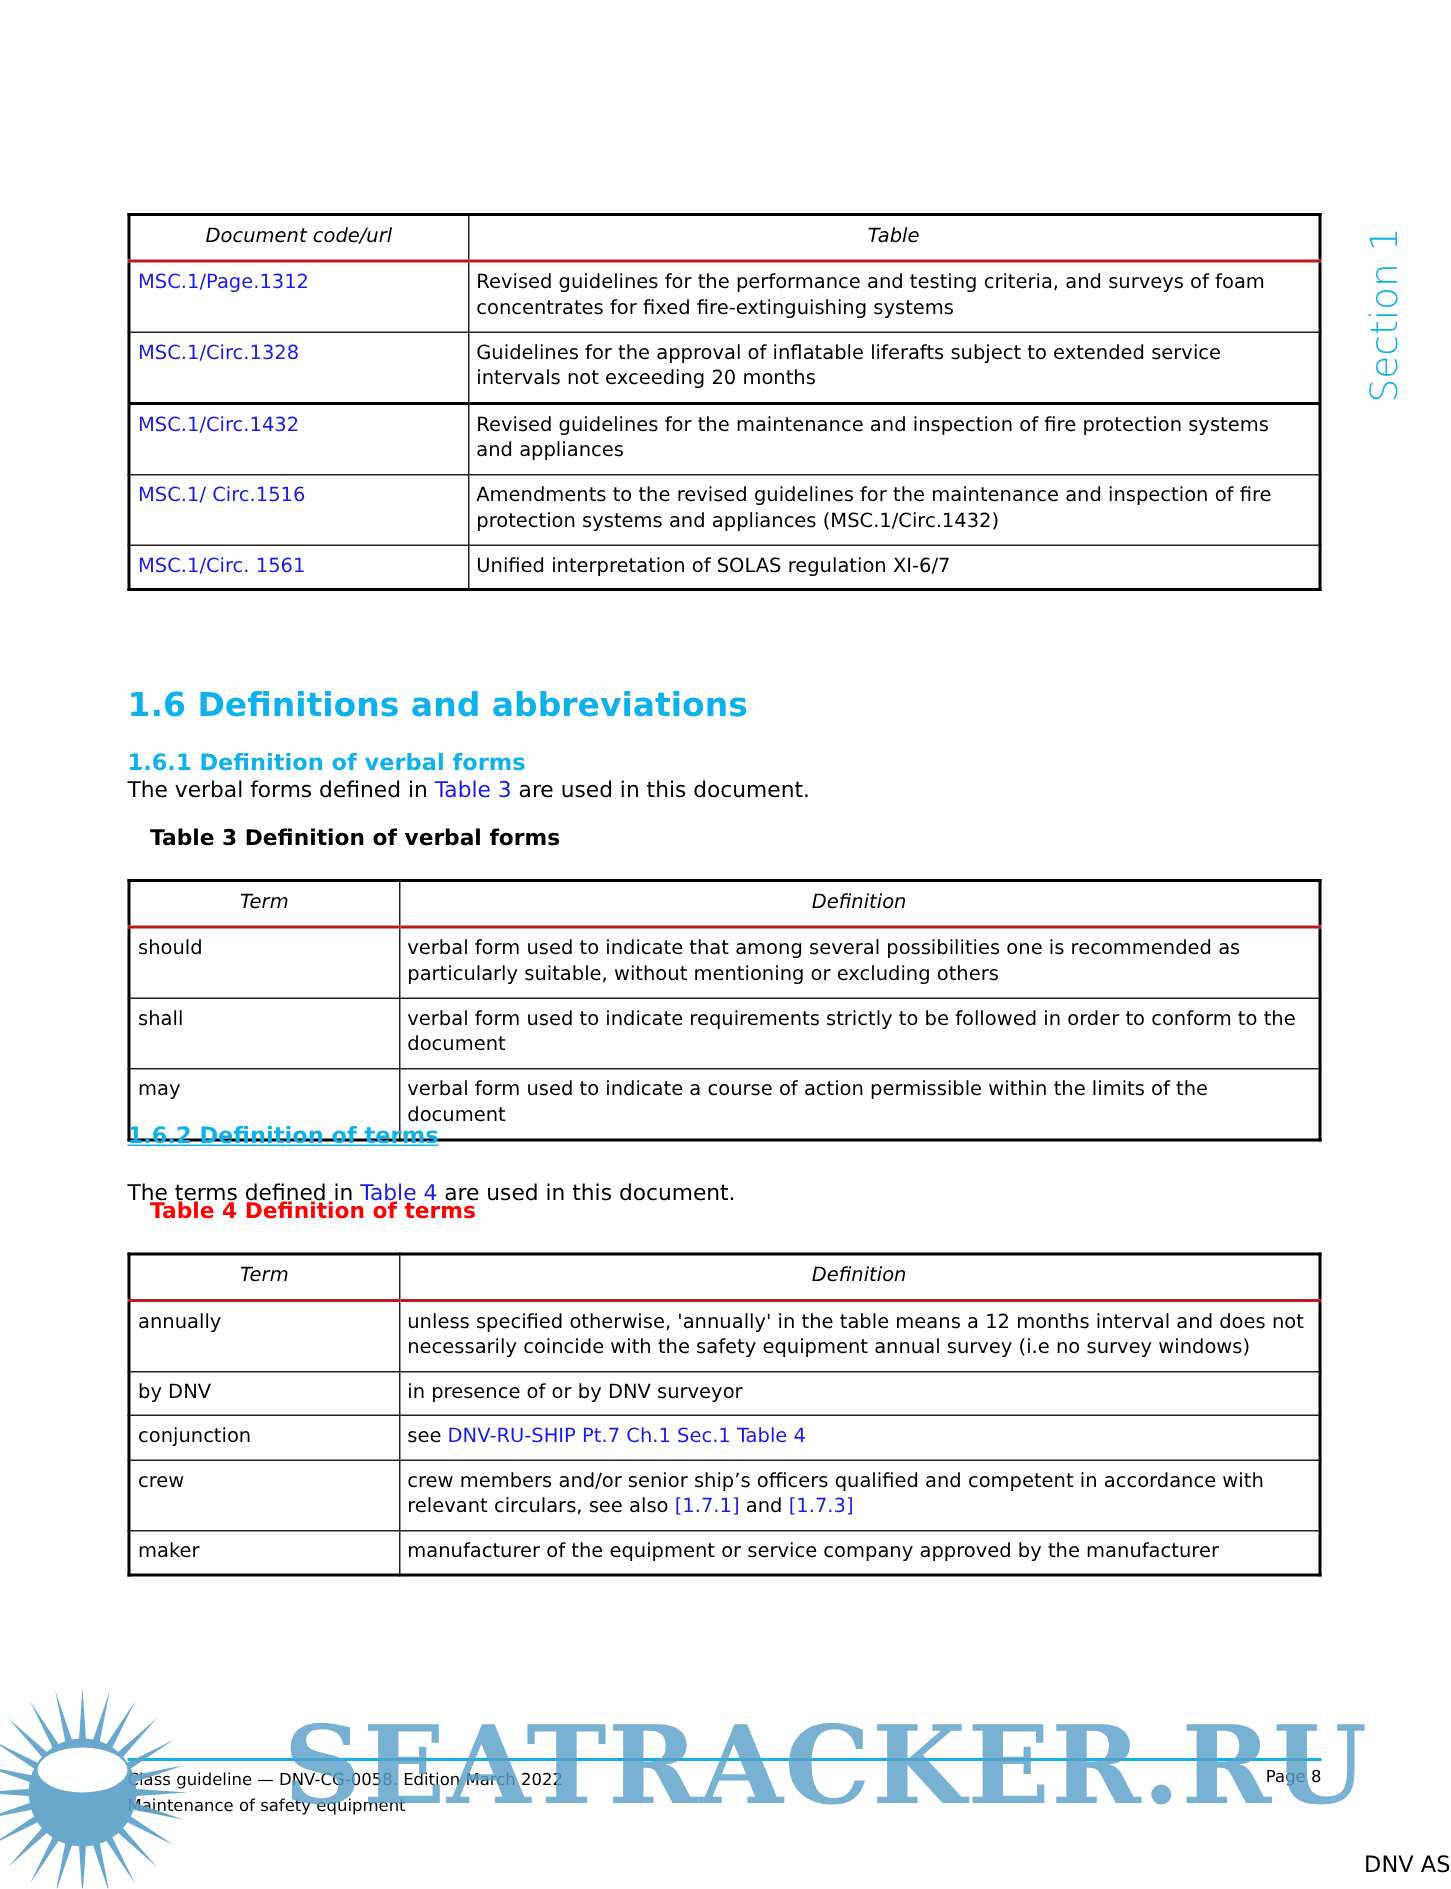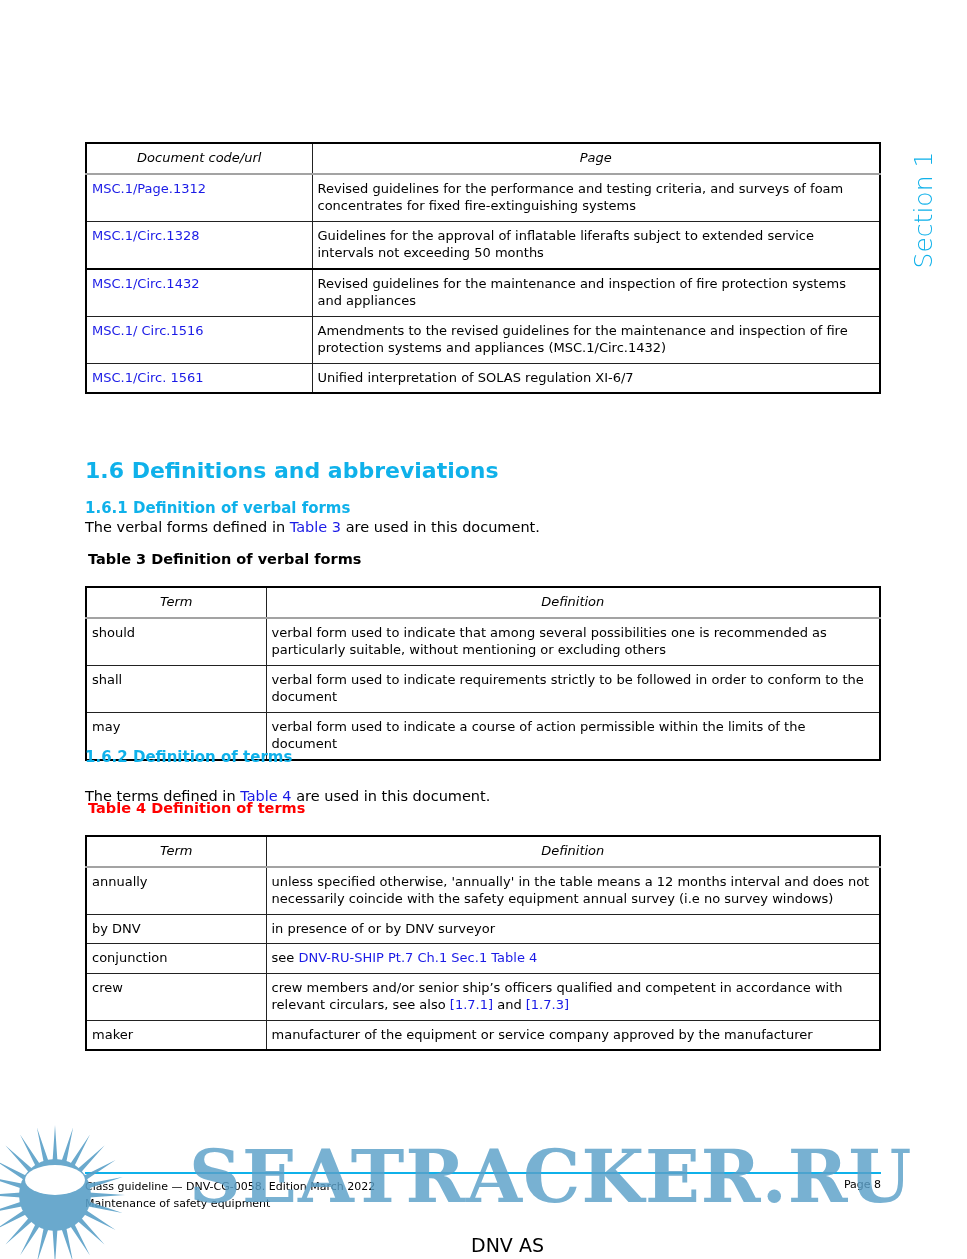--- a/index.html
+++ b/index.html
@@ -22,21 +22,21 @@
   table.doc {
     position: absolute; left: 85px; width: 796px;
     border-collapse: collapse; font-size: 13px; line-height: 17.5px;
   }
   table.doc th, table.doc td {
     border: 1px solid #222; vertical-align: top; text-align: left;
     padding: 5px 5px 6px 5px;
   }
   table.doc th {
     font-style: italic; font-weight: normal; text-align: center;
-    border-bottom: 2px solid #a3a3a3;
+    border-bottom: 2px solid #b91c1c;
     padding: 5px 5px 6px 5px;
   }
   table.doc { border: 2px solid #000; }
   table.doc tr.thick-top td { border-top: 2px solid #000; }
 
   #refs { top: 142px; }
   #refs col.c1 { width: 226px; }
   #t3 { top: 586px; }
   #t4 { top: 835px; }
   #t3 col.c1, #t4 col.c1 { width: 180px; }
@@ -46,35 +46,35 @@
     font-size: 22px; color: #0fb1ea; font-weight: bold; margin: 0;
   }
   .h3 {
     position: absolute; left: 85px; font-size: 15px; font-weight: bold;
     color: #0fb1ea; margin: 0;
   }
   .para {
     position: absolute; left: 85px; font-size: 14.5px; margin: 0;
   }
   .tcap {
-    position: absolute; left: 88px; font-size: 14.5px; font-weight: bold; margin: 0; text-align: right;
+    position: absolute; left: 100px; font-size: 14.5px; font-weight: bold; margin: 0; text-align: right;
   }
   .tcap.red { color: #ff0000; }
 
   .footer-rule {
     position: absolute; left: 85px; top: 1172px; width: 796px; height: 2px; background: #0fb1ea;
   }
   .footer-left {
     position: absolute; left: 85px; top: 1178px; font-size: 11px; line-height: 17px;
   }
   .footer-page {
     position: absolute; right: 86px; top: 1178px; font-size: 11px;
   }
   .footer-company {
-    position: absolute; left: 0; right: 0; top: 1234px; text-align: center; font-size: 19px; padding-left: 48px;
+    position: absolute; left: 0; right: 0; top: 1234px; text-align: right; font-size: 15px; padding-left: 48px;
   }
 
   .watermark {
     position: absolute; left: 0; top: 1115px; width: 967px; height: 144px; pointer-events: none;
   }
   .wm-text {
     position: absolute; left: 150px; top: 1141px; font-family: "DejaVu Serif", serif;
     font-weight: bold; font-size: 72px; letter-spacing: 1px; color: rgba(90,160,200,0.82);
     line-height: 1; white-space: nowrap; margin-left: 39px;
   }
@@ -87,31 +87,31 @@
 </div>
 
 <table class="doc" id="refs">
   <colgroup>
       <col class="c1">
       <col>
     </colgroup>
   <thead>
     <tr>
       <th>Document code/url</th>
-      <th>Page</th>
+      <th>Table</th>
     </tr>
   </thead>
   <tbody>
     <tr>
       <td><a>MSC.1/Page.1312</a></td>
       <td>Revised guidelines for the performance and testing criteria, and surveys of foam concentrates for fixed fire-extinguishing systems</td>
     </tr>
     <tr>
       <td><a>MSC.1/Circ.1328</a></td>
-      <td>Guidelines for the approval of inflatable liferafts subject to extended service intervals not exceeding 50 months</td>
+      <td>Guidelines for the approval of inflatable liferafts subject to extended service intervals not exceeding 20 months</td>
     </tr>
     <tr class="thick-top">
       <td><a>MSC.1/Circ.1432</a></td>
       <td>Revised guidelines for the maintenance and inspection of fire protection systems and appliances</td>
     </tr>
     <tr>
       <td><a>MSC.1/ Circ.1516</a></td>
       <td>Amendments to the revised guidelines for the maintenance and inspection of fire protection systems and appliances (MSC.1/Circ.1432)</td>
     </tr>
     <tr>
@@ -149,21 +149,21 @@
       <td>shall</td>
       <td>verbal form used to indicate requirements strictly to be followed in order to conform to the document</td>
     </tr>
     <tr>
       <td>may</td>
       <td>verbal form used to indicate a course of action permissible within the limits of the document</td>
     </tr>
   </tbody>
 </table>
 
-<h3 class="h3" style="top:748px;">1.6.2 Definition of terms</h3>
+<h3 class="h3" style="top:748px;text-decoration:underline;">1.6.2 Definition of terms</h3>
 <p class="para" style="top:788px;">
   <span>The terms defined in </span><a>Table 4</a><span> are used in this document.</span>
 </p>
 <p class="tcap red" style="top:800px;">Table 4 Definition of terms</p>
 
 <table class="doc" id="t4">
   <colgroup>
       <col class="c1">
       <col>
     </colgroup>

